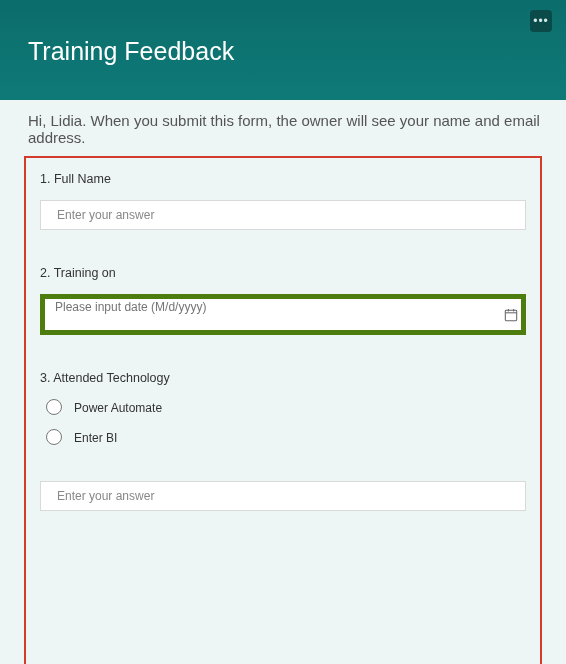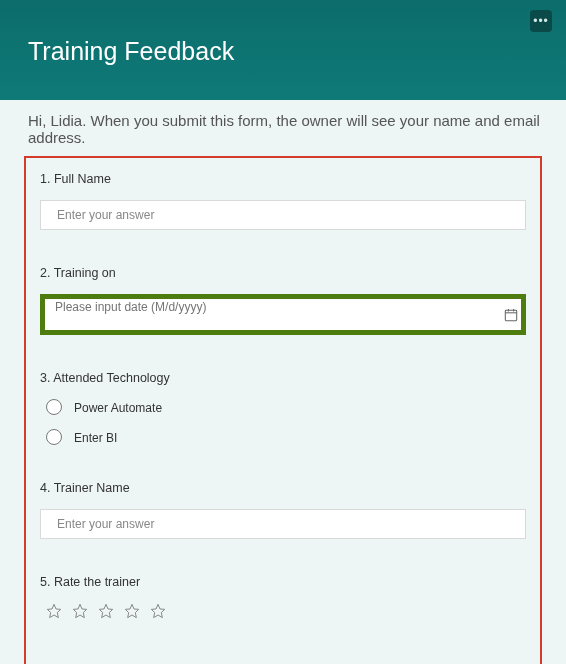--- a/index.html
+++ b/index.html
@@ -172,42 +172,17 @@
       <div class="radio-circle"></div>
       <span class="radio-label">Power Automate</span>
     </div>
     <div class="radio-row">
       <div class="radio-circle"></div>
       <span class="radio-label">Enter BI</span>
     </div>
   </div>
 
   <div class="question">
-    <div class="q-label">
-      <span>4.</span> <span>Trainer Name</span>
-    </div>
     <input type="text" class="text-input" placeholder="Enter your answer" style="">
   </div>
 
-  <div class="question q5">
-    <div class="q-label">
-      <span>5.</span> <span>Rate the trainer</span>
-    </div>
-    <div class="stars">
-      <svg class="star" viewBox="0 0 24 24" fill="none" stroke="currentColor" stroke-width="1.5">
-          <polygon points="12 2 15 9 22 9.5 17 14.5 18.5 22 12 18 5.5 22 7 14.5 2 9.5 9 9"></polygon>
-        </svg>
-      <svg class="star" viewBox="0 0 24 24" fill="none" stroke="currentColor" stroke-width="1.5">
-          <polygon points="12 2 15 9 22 9.5 17 14.5 18.5 22 12 18 5.5 22 7 14.5 2 9.5 9 9"></polygon>
-        </svg>
-      <svg class="star" viewBox="0 0 24 24" fill="none" stroke="currentColor" stroke-width="1.5">
-          <polygon points="12 2 15 9 22 9.5 17 14.5 18.5 22 12 18 5.5 22 7 14.5 2 9.5 9 9"></polygon>
-        </svg>
-      <svg class="star" viewBox="0 0 24 24" fill="none" stroke="currentColor" stroke-width="1.5">
-          <polygon points="12 2 15 9 22 9.5 17 14.5 18.5 22 12 18 5.5 22 7 14.5 2 9.5 9 9"></polygon>
-        </svg>
-      <svg class="star" viewBox="0 0 24 24" fill="none" stroke="currentColor" stroke-width="1.5">
-          <polygon points="12 2 15 9 22 9.5 17 14.5 18.5 22 12 18 5.5 22 7 14.5 2 9.5 9 9"></polygon>
-        </svg>
-    </div>
-  </div>
 
 </div>
 
 </body></html>

